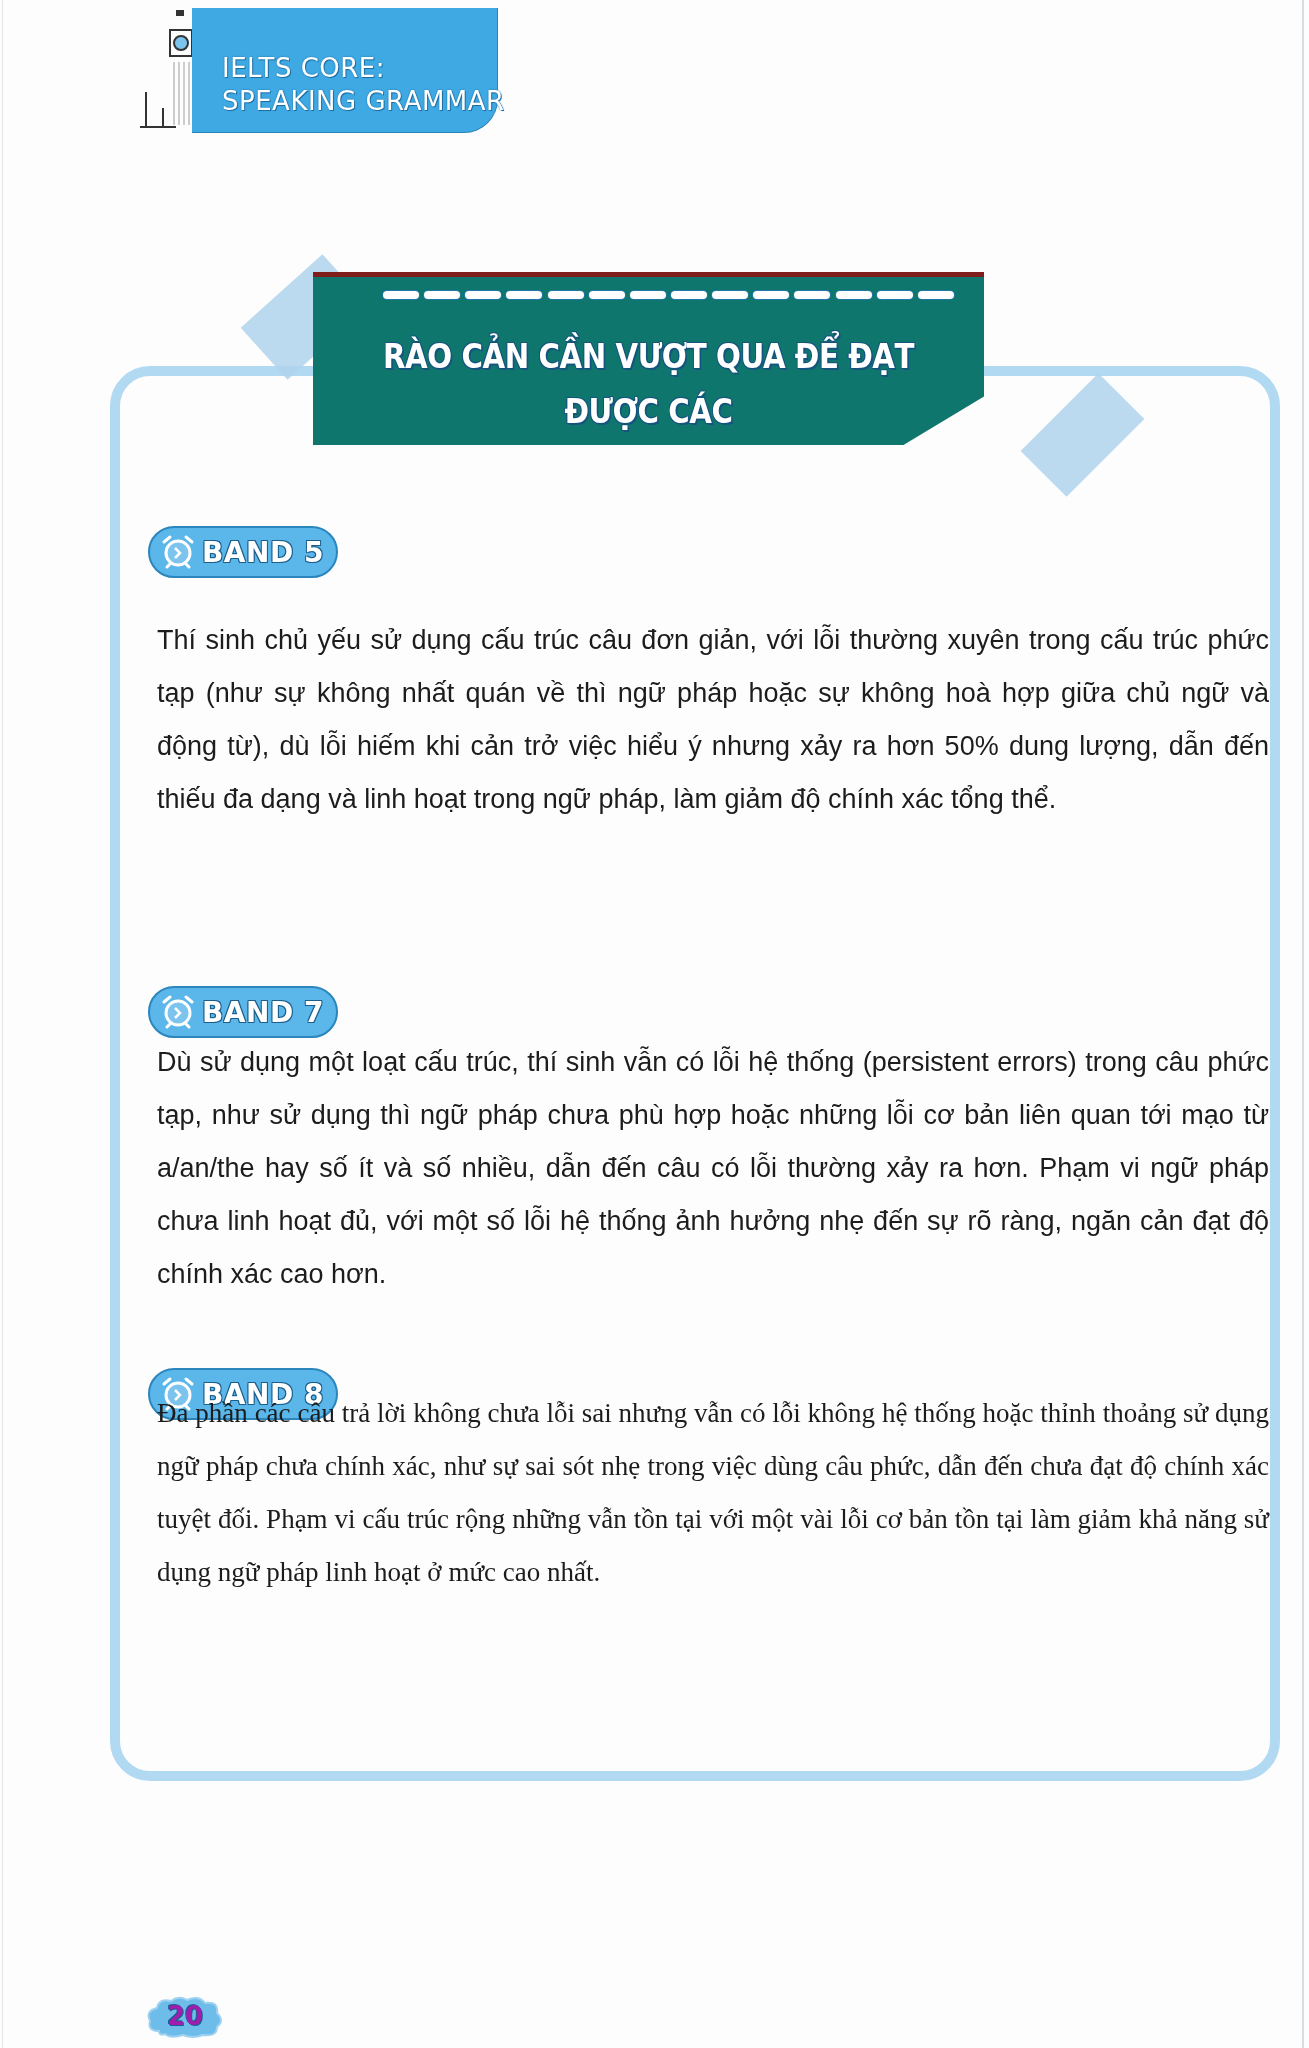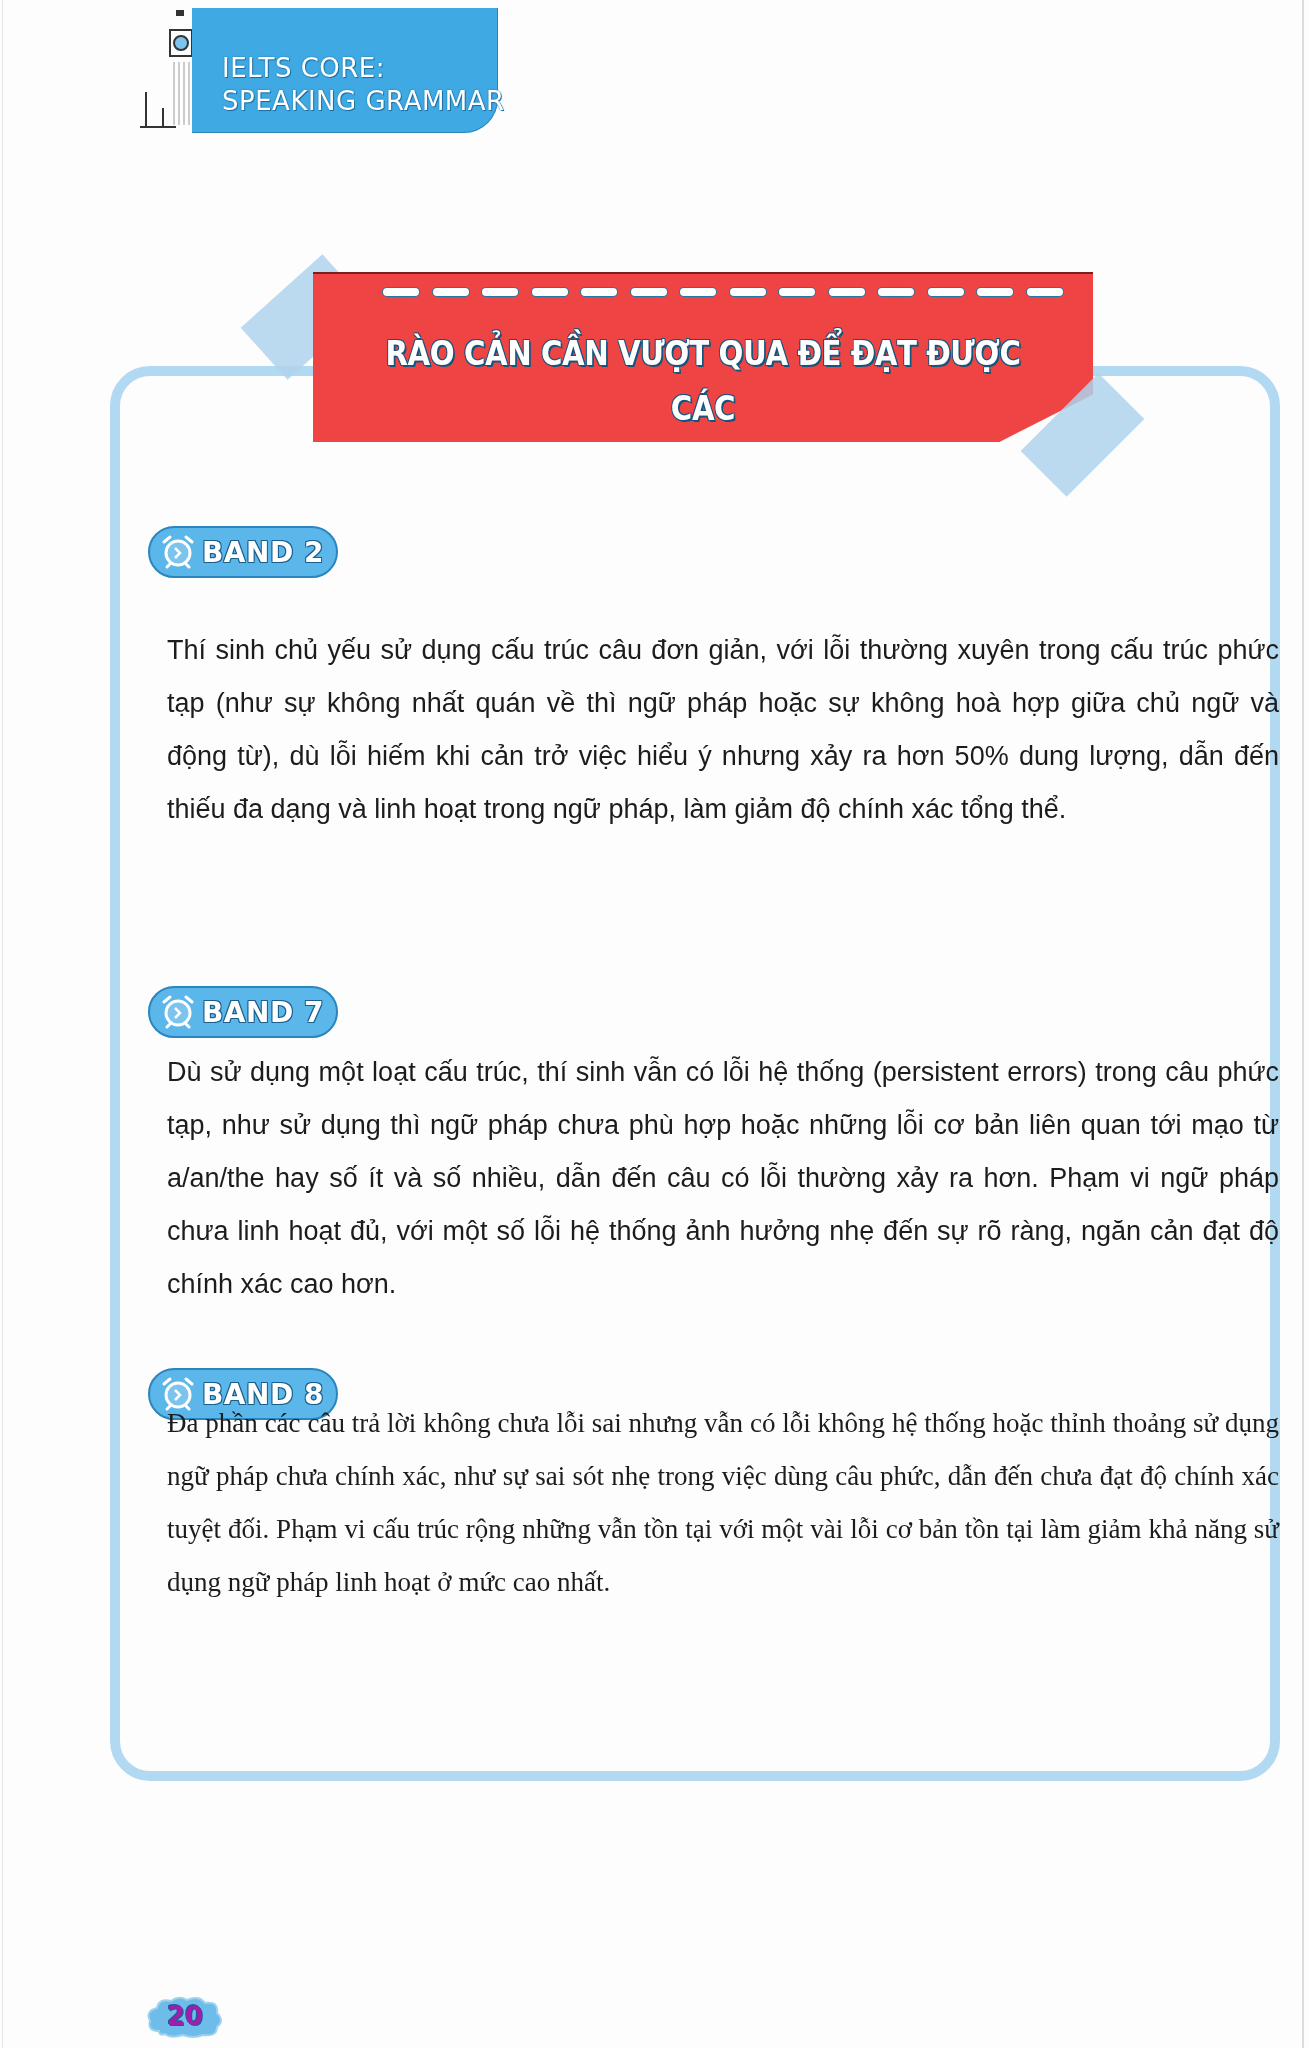--- a/index.html
+++ b/index.html
@@ -24,24 +24,24 @@
     letter-spacing:0.5px;
     text-shadow: 0 0 2px #1d6fa2, 1px 1px 0 #1d6fa2;
   }
   .tower { position:absolute; left:136px; top:0; width:60px; height:135px; }
 
   
   .tape { position:absolute; background:rgba(175,210,236,0.85); }
   .tape-left { left:270px; top:262px; width:70px; height:110px; transform:rotate(48deg); }
   .tape-right { left:1050px; top:380px; width:65px; height:110px; transform:rotate(45deg); }
   .banner {
-    position:absolute; left:313px; top:272px; width:780px; height:168px;
-    background:#ef4444;
+    position:absolute; left:313px; top:272px; width:671px; height:168px;
+    background:#0f766e;
     clip-path: polygon(0 0, 100% 0, 100% 72%, 88% 100%, 0 100%);
-    border-top:2px solid #7f1d1d;
+    border-top:5px solid #7f1d1d;
   }
   .banner-dashes {
     position:absolute; left:70px; right:30px; top:14px; height:8px;
     display:flex; justify-content:space-between;
   }
   .banner-dashes span { width:36px; height:8px; border-radius:4px; background:#fff; box-shadow:0 0 0 1px #2177a8; }
   .banner-title {
     position:absolute; left:0; right:0; top:52px; text-align:center; color:#fff;
     font-family:"DejaVu Sans", sans-serif; font-weight:bold; font-size:34px; line-height:55px;
     letter-spacing:-0.5px; transform:scaleX(0.86);
@@ -62,21 +62,21 @@
   .band-icon { width:36px; height:36px; margin-right:6px; }
   .band-label {
     color:#fff; font-family:"DejaVu Sans", sans-serif; font-weight:bold; font-size:28px;
     text-shadow: 1px 1px 0 #1a5f8c, -1px -1px 0 #1a5f8c, 1px -1px 0 #1a5f8c, -1px 1px 0 #1a5f8c;
     letter-spacing:0.5px;
   }
 
   .band-text {
     position:absolute; left:155px; width:1112px;
     font-family:"Liberation Sans", sans-serif; font-size:27px; line-height:53px;
-    text-align:justify; color:#1c1c1c; margin:12px;
+    text-align:justify; color:#1c1c1c; margin:2px;
   }
 
   .page-number {
     position:absolute; left:145px; top:1995px; width:80px; height:44px;
   }
   .page-number-label {
     position:absolute; left:0; right:0; top:6px; text-align:center; color:#a21caf;
     font-family:"DejaVu Sans", sans-serif; font-weight:bold; font-size:26px;
     text-shadow: 1px 1px 0 #1a5f8c, -1px -1px 0 #1a5f8c;
   }
@@ -135,21 +135,21 @@
   </div>
 </div>
 <div class="tape tape-right"></div>
 
 <div class="band-badge" style="top:526px;">
   <svg class="band-icon" viewBox="0 0 36 36">
     <circle cx="18" cy="19" r="12" fill="#7cc4ee" stroke="#fff" stroke-width="3"></circle>
     <path d="M4 8 L10 3 M32 8 L26 3 M7 33 L10 30 M29 33 L26 30" stroke="#fff" stroke-width="3" stroke-linecap="round"></path>
     <path d="M15 14 L20 19 L15 24" stroke="#fff" stroke-width="2.5" fill="none"></path>
   </svg>
-  <span class="band-label">BAND 2</span>
+  <span class="band-label">BAND 5</span>
 </div>
 <p class="band-text" style="top:612px;">Thí sinh chủ yếu sử dụng cấu trúc câu đơn giản, với lỗi thường xuyên trong cấu trúc phức tạp (như sự không nhất quán về thì ngữ pháp hoặc sự không hoà hợp giữa chủ ngữ và động từ), dù lỗi hiếm khi cản trở việc hiểu ý nhưng xảy ra hơn 50% dung lượng, dẫn đến thiếu đa dạng và linh hoạt trong ngữ pháp, làm giảm độ chính xác tổng thể.</p>
 
 <div class="band-badge" style="top:986px;">
   <svg class="band-icon" viewBox="0 0 36 36">
     <circle cx="18" cy="19" r="12" fill="#7cc4ee" stroke="#fff" stroke-width="3"></circle>
     <path d="M4 8 L10 3 M32 8 L26 3 M7 33 L10 30 M29 33 L26 30" stroke="#fff" stroke-width="3" stroke-linecap="round"></path>
     <path d="M15 14 L20 19 L15 24" stroke="#fff" stroke-width="2.5" fill="none"></path>
   </svg>
   <span class="band-label">BAND 7</span>

